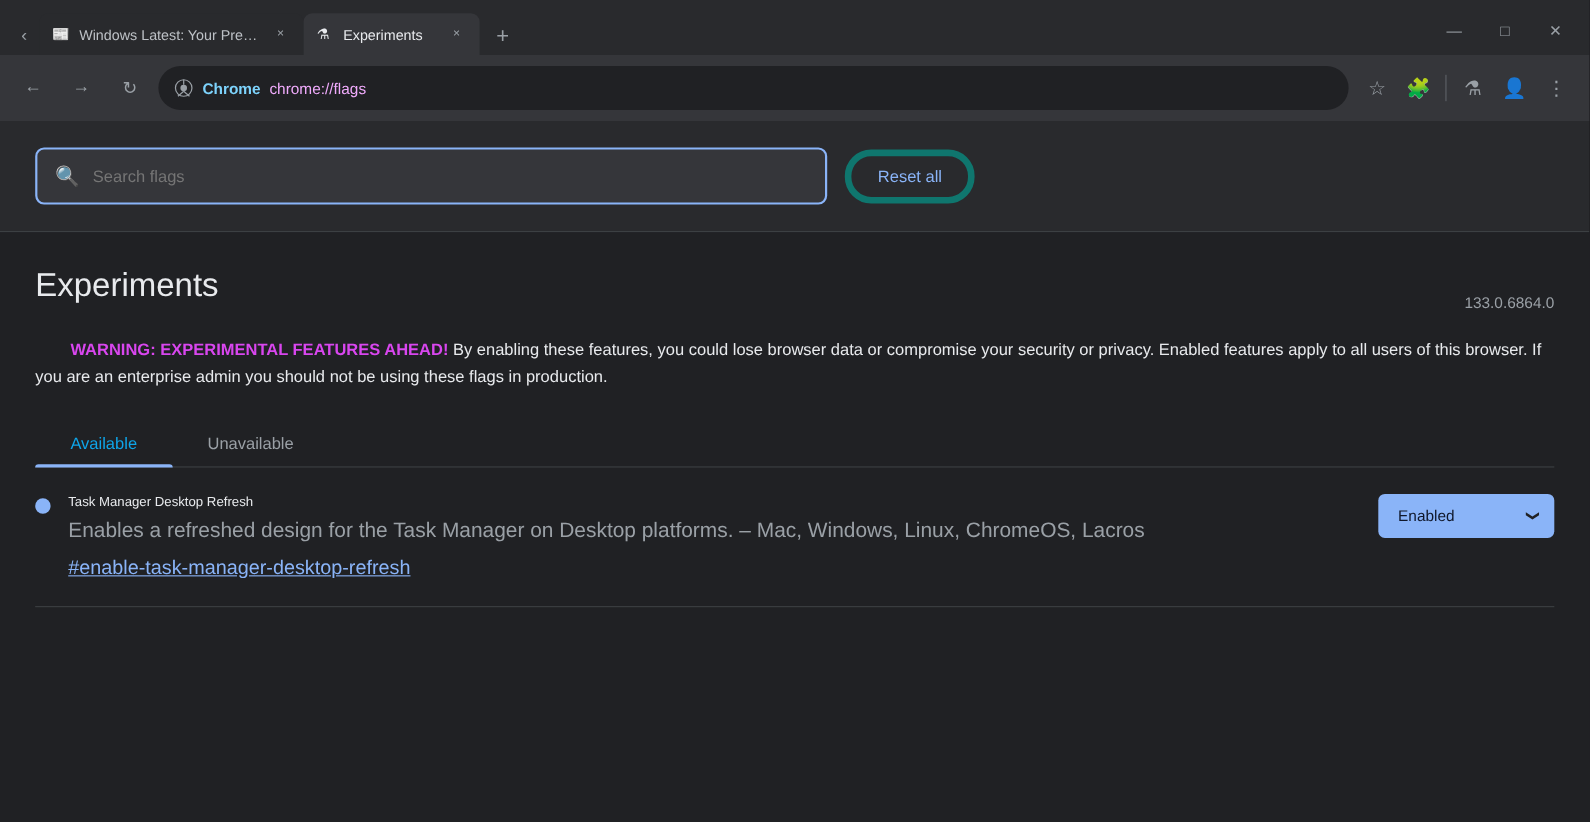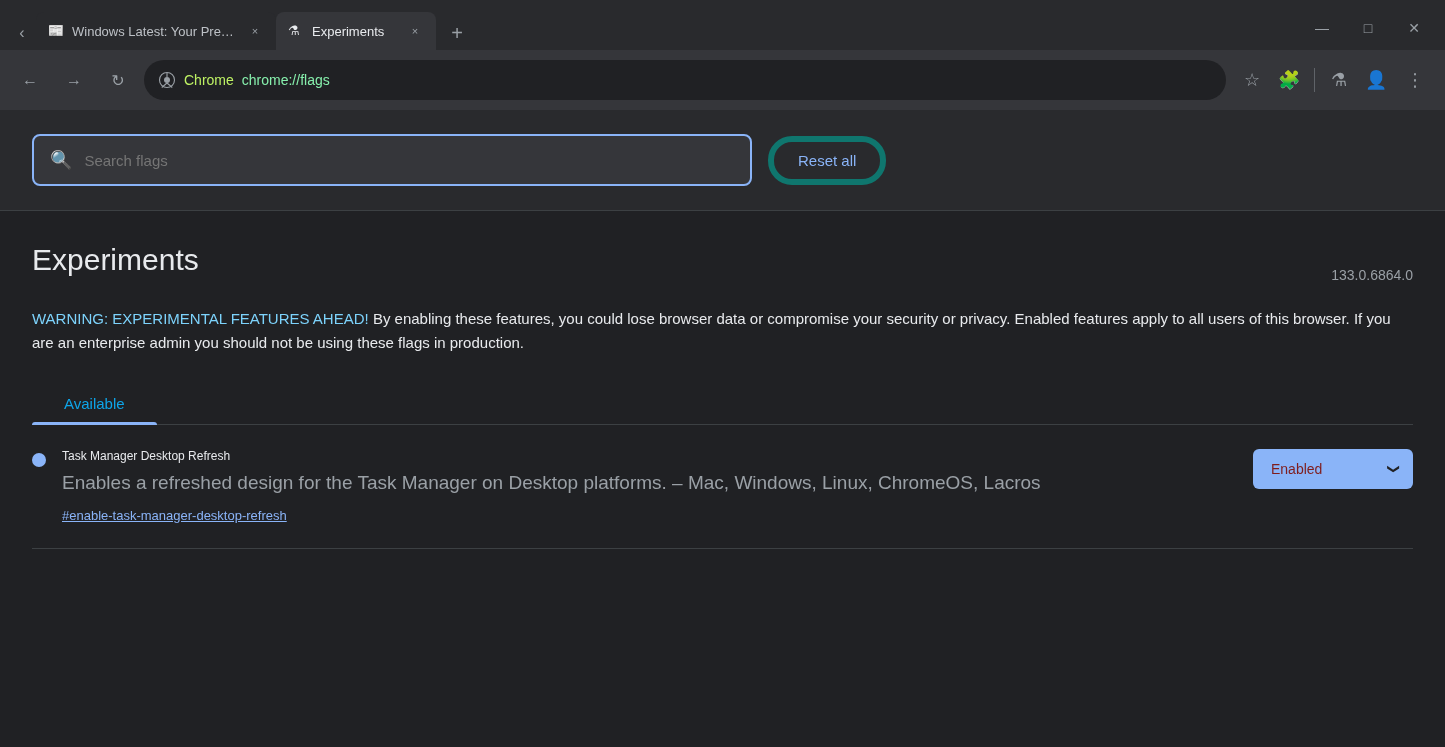--- a/index.html
+++ b/index.html
@@ -142,26 +142,26 @@
       gap: 8px;
       cursor: text;
     }
     .chrome-logo {
       width: 18px;
       height: 18px;
       flex-shrink: 0;
     }
     .chrome-label {
       font-size: 14px;
-      font-weight: 400;
-      color: #bef264;
+      font-weight: 700;
+      color: #7dd3fc;
     }
     .address-url {
       font-size: 14px;
-      color: #86efac;
+      color: #f0abfc;
       flex: 1;
     }
 
     .toolbar-actions {
       display: flex;
       align-items: center;
       gap: 2px;
     }
     .toolbar-action-btn {
       width: 36px;
@@ -255,22 +255,23 @@
       margin-top: 24px;
     }
 
     .warning-text {
       font-size: 15px;
       line-height: 1.6;
       margin-bottom: 28px;
       color: #e8eaed;
     }
     .warning-label {
-      color: #7dd3fc;
-      font-weight: 400;
+      color: #d946ef;
+      font-weight: 700;
+      margin-left: 32px;
     }
 
     
     .tabs-bar {
       display: flex;
       border-bottom: 1px solid #3c4043;
       margin-bottom: 0;
     }
     .flag-tab {
       padding: 12px 32px;
@@ -318,33 +319,33 @@
       color: #e8eaed;
       margin-bottom: 6px;
     }
     .flag-description {
       font-size: 19px;
       color: #9aa0a6;
       line-height: 1.5;
       margin-bottom: 8px;
     }
     .flag-link {
-      font-size: 13px;
+      font-size: 18px;
       color: #8ab4f8;
       text-decoration: underline;
       cursor: pointer;
       text-align: right;
     }
     .flag-select-wrap {
       position: relative;
       flex-shrink: 0;
     }
     .flag-select-wrap select {
       background: #8ab4f8;
-      color: #7f1d1d;
+      color: #0f172a;
       border: none;
       border-radius: 6px;
       padding: 12px 40px 12px 18px;
       font-size: 14px;
       font-weight: 500;
       cursor: pointer;
       min-width: 160px;
       appearance: none;
       -webkit-appearance: none;
     }
@@ -433,20 +434,21 @@
       <h1 class="page-title">Experiments</h1>
       <span class="version-text">133.0.6864.0</span>
     </div>
 
     <p class="warning-text">
       <span class="warning-label">WARNING: EXPERIMENTAL FEATURES AHEAD!</span><span> By enabling these features, you could lose browser data or compromise your security or privacy. Enabled features apply to all users of this browser. If you are an enterprise admin you should not be using these flags in production.</span>
     </p>
 
     <div class="tabs-bar">
       <div class="flag-tab active">Available</div>
+      <div class="flag-tab">Unavailable</div>
     </div>
 
     <div class="flag-item">
       <div class="flag-dot"></div>
       <div class="flag-info">
         <div class="flag-name">Task Manager Desktop Refresh</div>
         <div class="flag-description">Enables a refreshed design for the Task Manager on Desktop platforms. – Mac, Windows, Linux, ChromeOS, Lacros</div>
         <a class="flag-link">#enable-task-manager-desktop-refresh</a>
       </div>
       <div class="flag-select-wrap">

